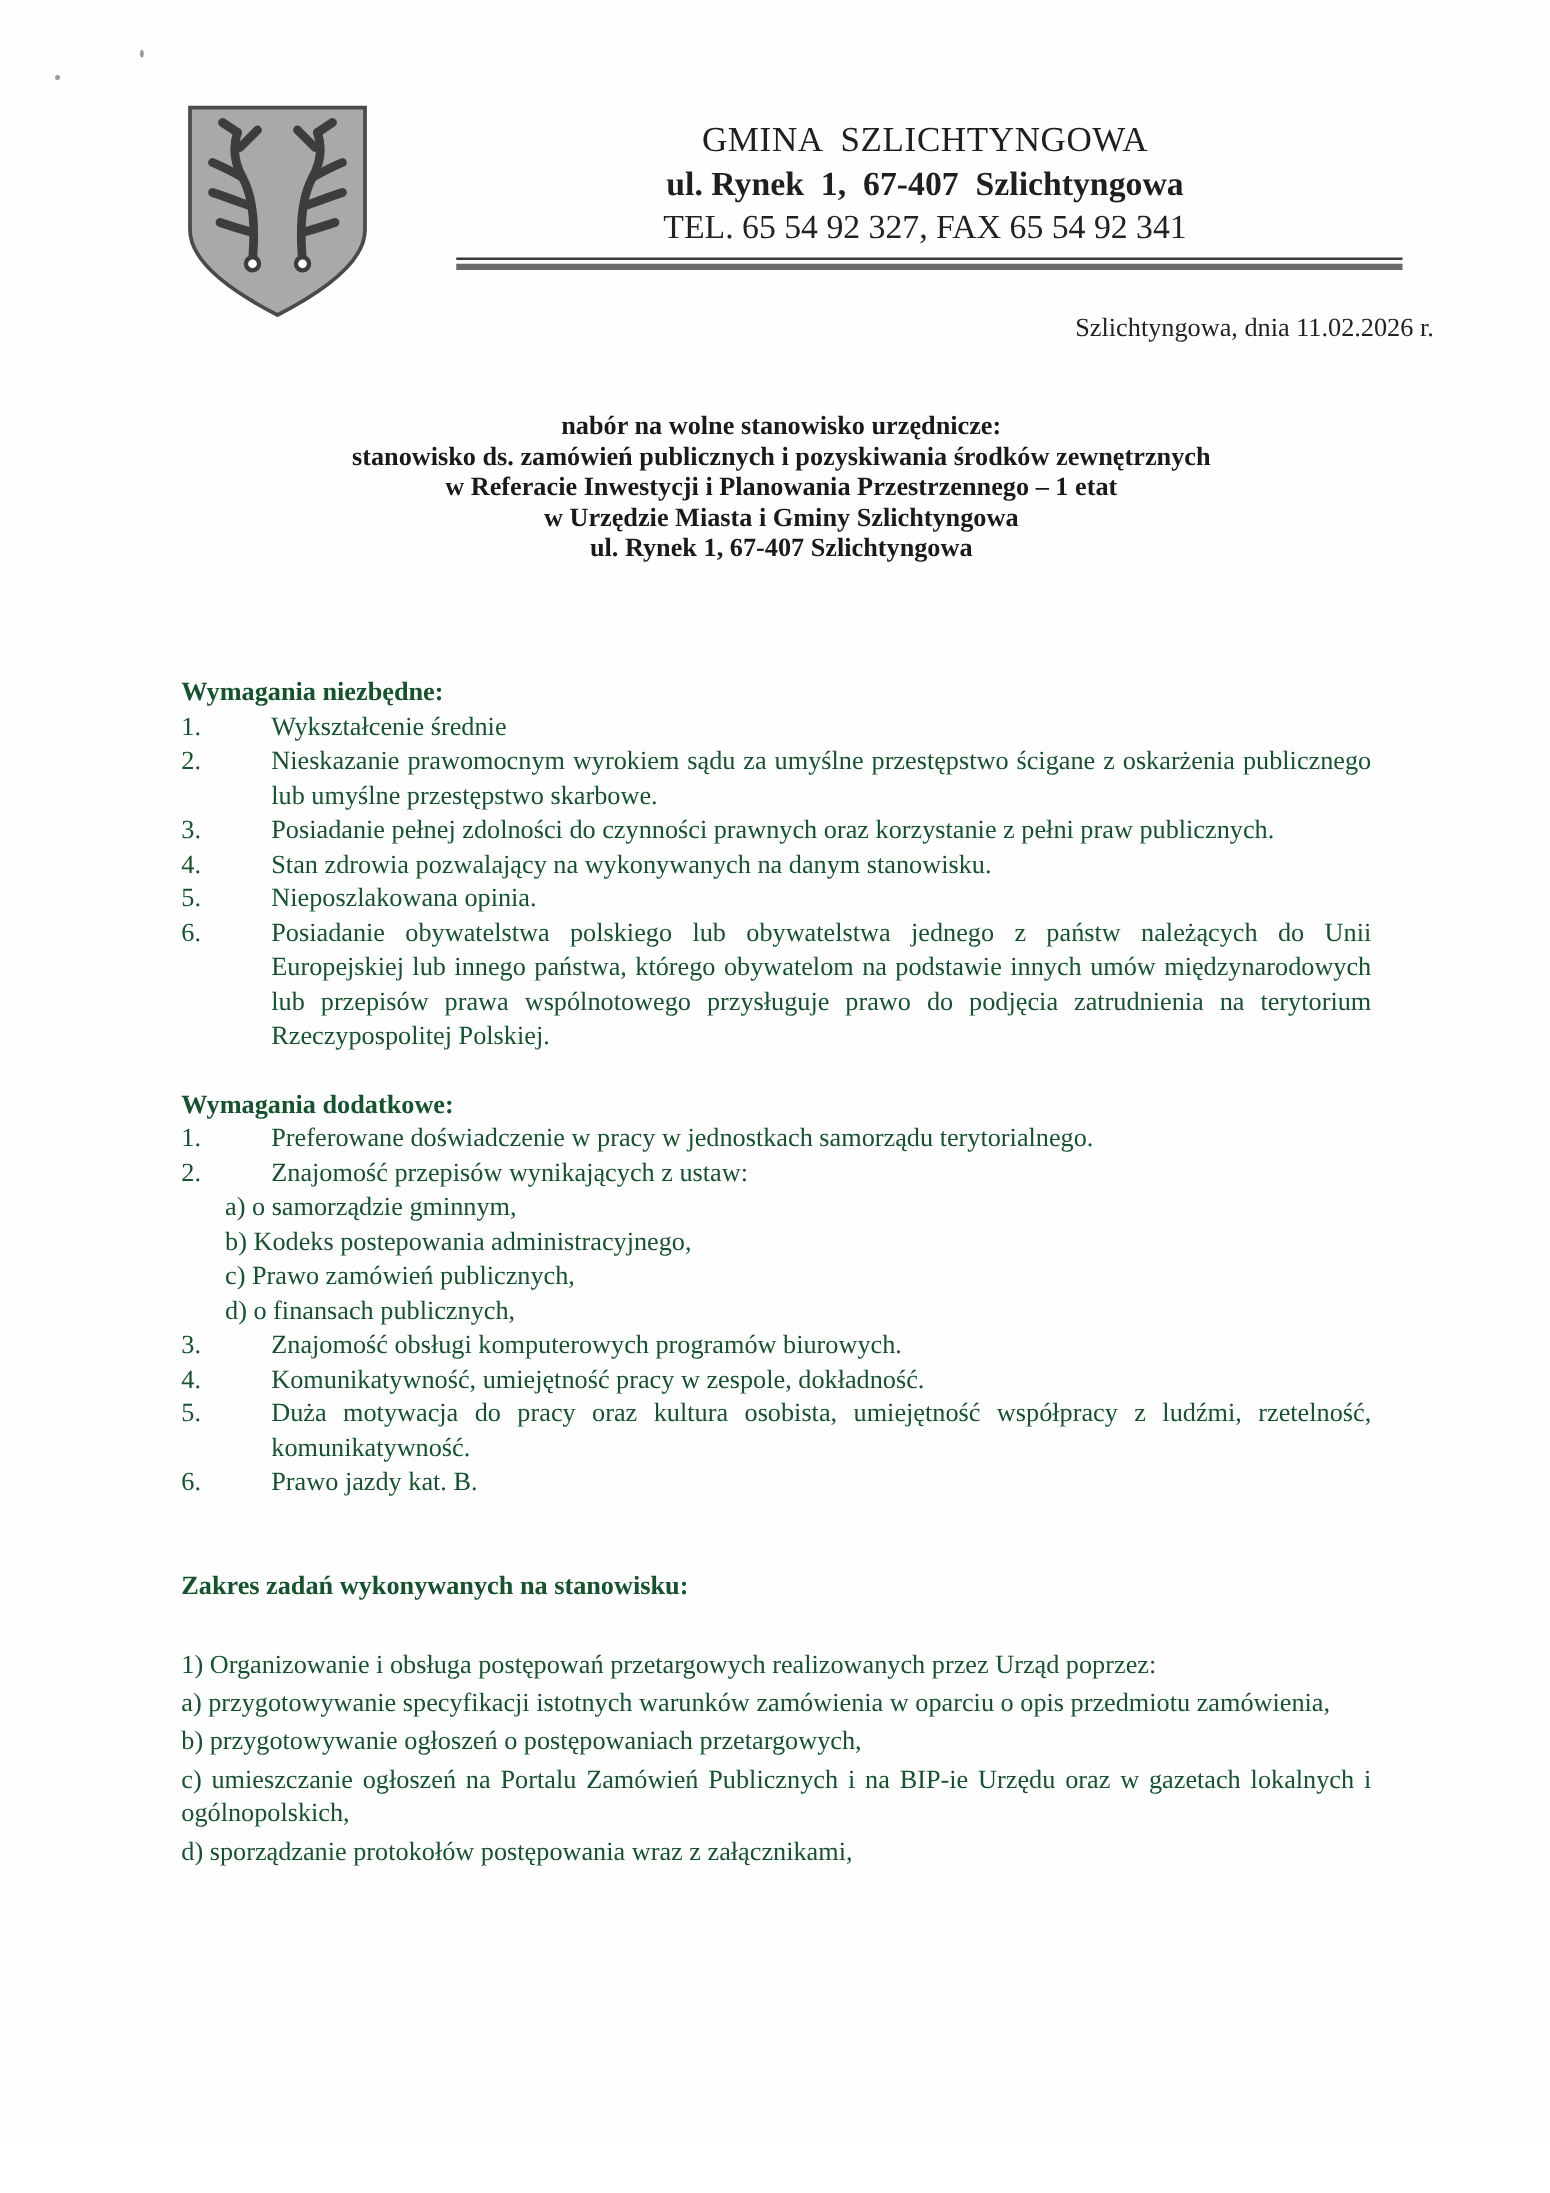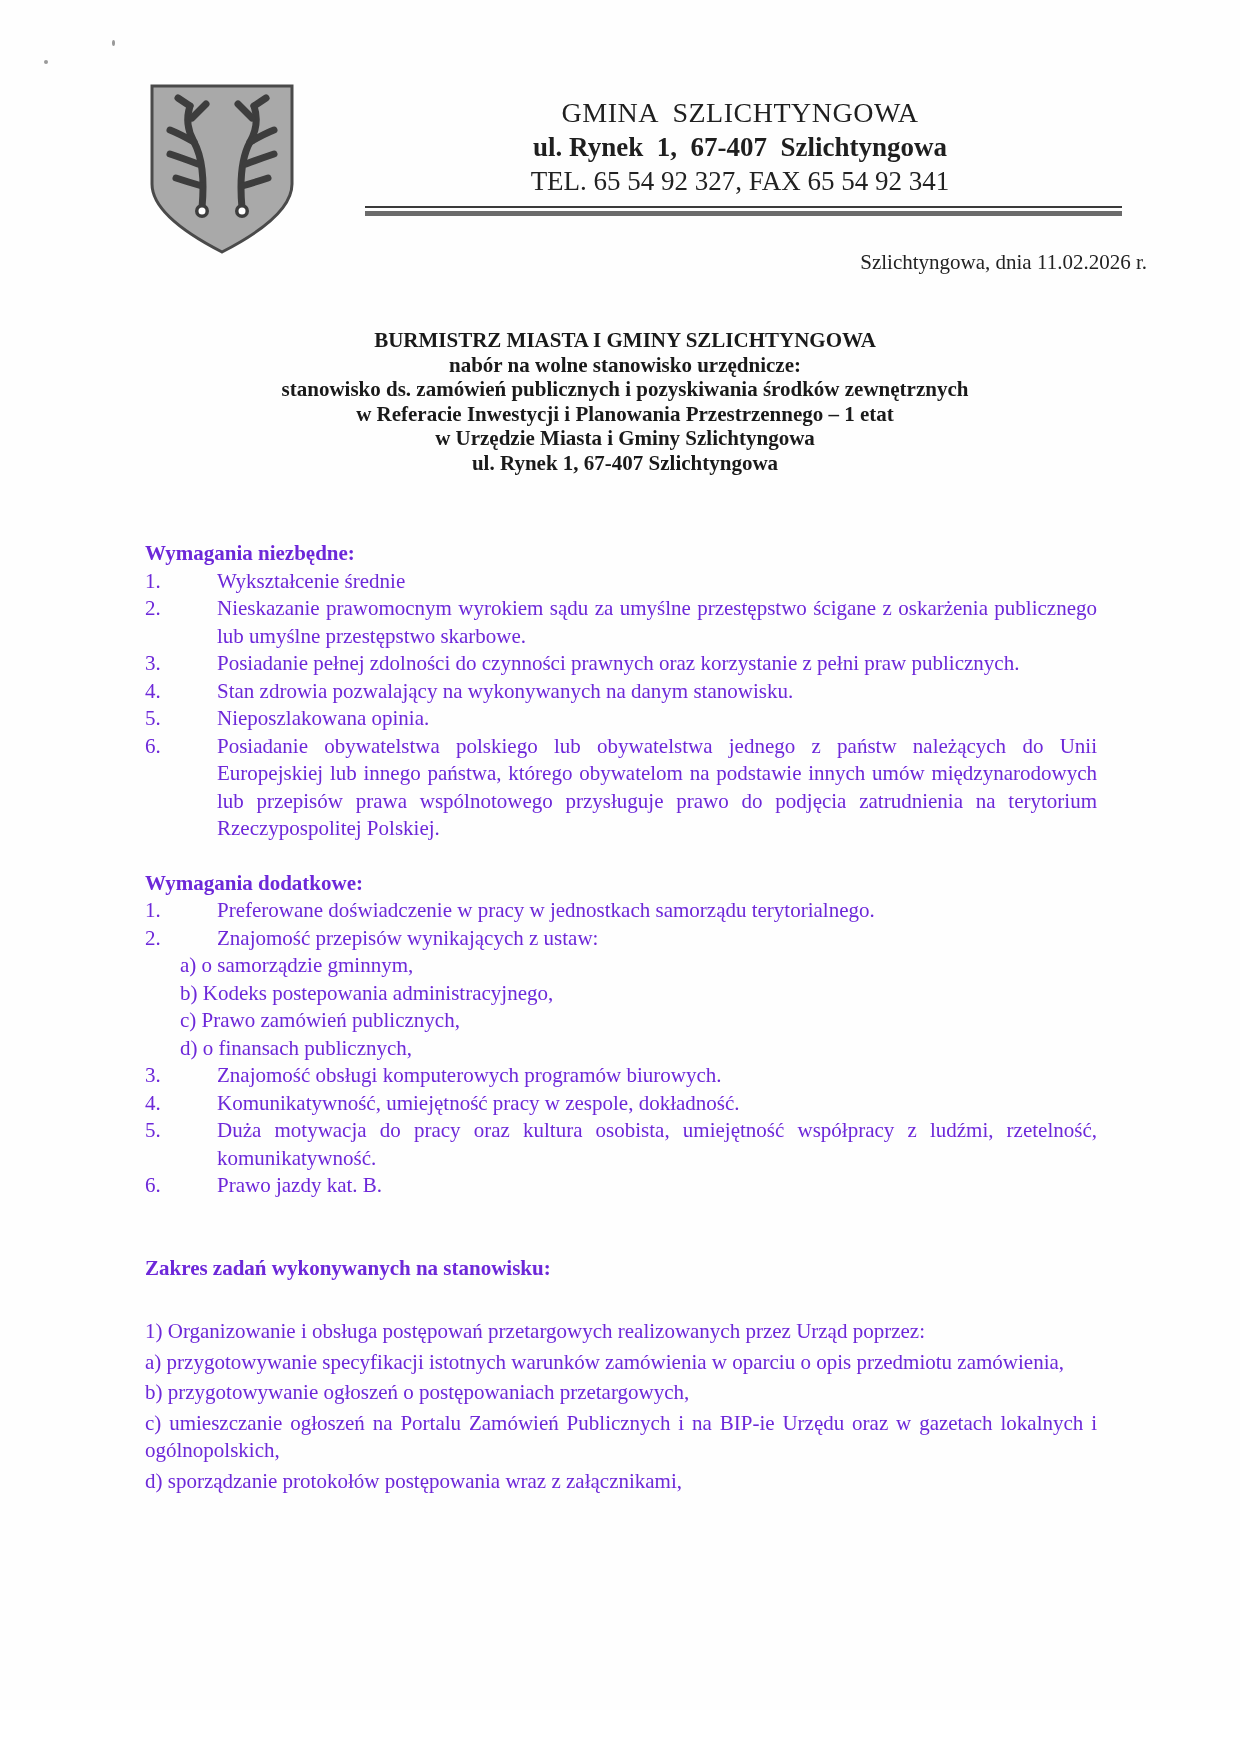--- a/index.html
+++ b/index.html
@@ -90,21 +90,21 @@
     .title-block div { white-space: nowrap; }
 
     
     .content {
       position: absolute;
       left: 145px;
       top: 540px;
       width: 952px;
       font-size: 21px;
       line-height: 27.5px;
-      color: #6d28d9;
+      color: #14532d;
     }
     .heading {
       font-weight: bold;
       margin: 0;
     }
     ol.numbered {
       list-style: none;
       padding: 0;
       margin: 0;
     }
@@ -171,21 +171,20 @@
     <div class="lh-address" style="white-space:pre;">ul. Rynek  1,  67-407  Szlichtyngowa</div>
     <div class="lh-phone">TEL. 65 54 92 327, FAX 65 54 92 341</div>
   </div>
 
   <div class="rule rule-thin"></div>
   <div class="rule rule-thick"></div>
 
   <div class="date-line">Szlichtyngowa, dnia 11.02.2026 r.</div>
 
   <div class="title-block">
-    <div>BURMISTRZ MIASTA I GMINY SZLICHTYNGOWA</div>
     <div>nabór na wolne stanowisko urzędnicze:</div>
     <div>stanowisko ds. zamówień publicznych i pozyskiwania środków zewnętrznych</div>
     <div>w Referacie Inwestycji i Planowania Przestrzennego – 1 etat</div>
     <div>w Urzędzie Miasta i Gminy Szlichtyngowa</div>
     <div>ul. Rynek 1, 67-407 Szlichtyngowa</div>
   </div>
 
   <div class="content">
 
     <div class="heading">Wymagania niezbędne:</div>

